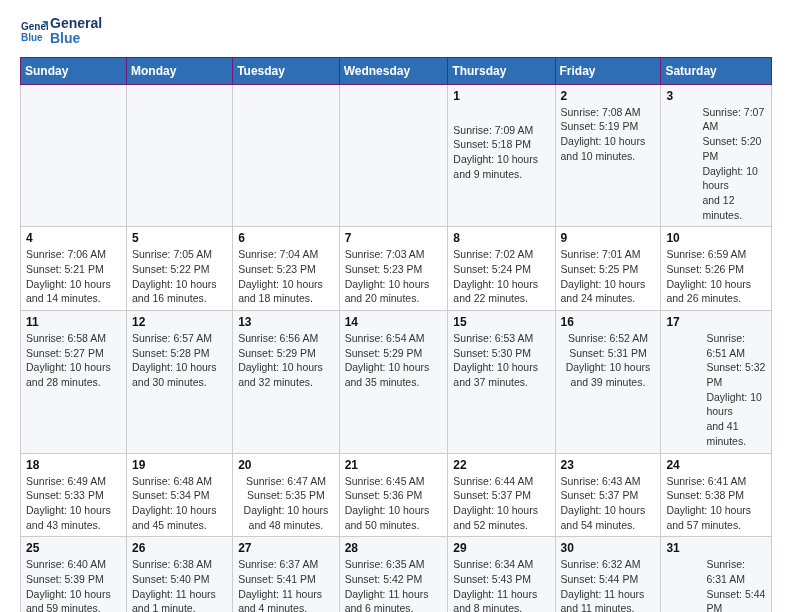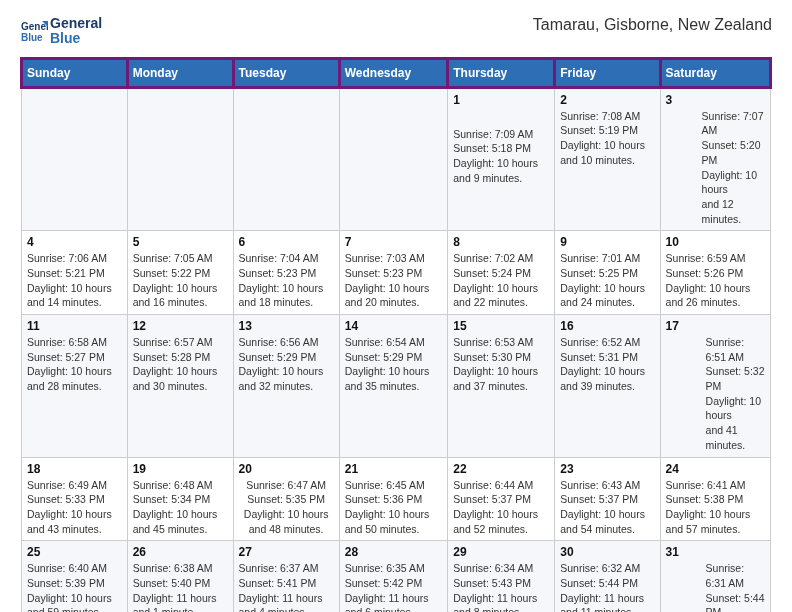--- a/index.html
+++ b/index.html
@@ -44,21 +44,21 @@
       border-collapse: collapse;
       font-size: 11px;
     }
     .calendar-table thead tr th {
       background-color: #2e6eb5;
       color: #fff;
       text-align: left;
       padding: 6px 4px;
       font-size: 12px;
       font-weight: bold;
-      border: 3px solid #701a75;
+      border: 1px solid #701a75;
     }
     .calendar-table tbody tr td {
       border: 1px solid #ccc;
       vertical-align: top;
       padding: 4px 5px;
       width: 113px;
       min-height: 80px;
       background: #fff;
     }
     .calendar-table tbody tr:nth-child(odd) td {
@@ -98,21 +98,20 @@
       <text x="1" y="13" font-size="10" font-weight="bold" fill="#1a3a6b" font-family="Arial">General</text>
       <text x="1" y="24" font-size="10" font-weight="bold" fill="#2e6eb5" font-family="Arial">Blue</text>
       <polygon points="22,4 28,10 28,4" fill="#2e6eb5"></polygon>
     </svg>
     <div>
       <div style="font-size:14px;font-weight:bold;color:#1a3a6b;line-height:1.1;">General</div>
       <div style="font-size:14px;font-weight:bold;color:#2e6eb5;line-height:1.1;">Blue</div>
     </div>
   </div>
   <div class="title-area">
-    <div class="location-title">Tamarau, Gisborne, New Zealand</div>
   </div>
 </div>
 
 <table class="calendar-table">
   <thead>
     <tr>
     <th>Sunday</th>
         <th>Monday</th>
         <th>Tuesday</th>
         <th>Wednesday</th>
@@ -231,21 +230,21 @@
         </td>
         <td>
           <span class="day-number">15</span>
           <div class="day-info" style="white-space: pre-line;">Sunrise: 6:53 AM
 Sunset: 5:30 PM
 Daylight: 10 hours
 and 37 minutes.</div>
         </td>
         <td>
           <span class="day-number">16</span>
-          <div class="day-info" style="white-space: pre-line;">Sunrise: 6:52 AM
+          <div class="day-info" style="white-space: pre-line; text-align: center;">Sunrise: 6:52 AM
 Sunset: 5:31 PM
 Daylight: 10 hours
 and 39 minutes.</div>
         </td>
         <td>
           <span class="day-number">17</span>
           <div class="day-info" style="white-space: pre-line; margin-left: 40px;">Sunrise: 6:51 AM
 Sunset: 5:32 PM
 Daylight: 10 hours
 and 41 minutes.</div>

